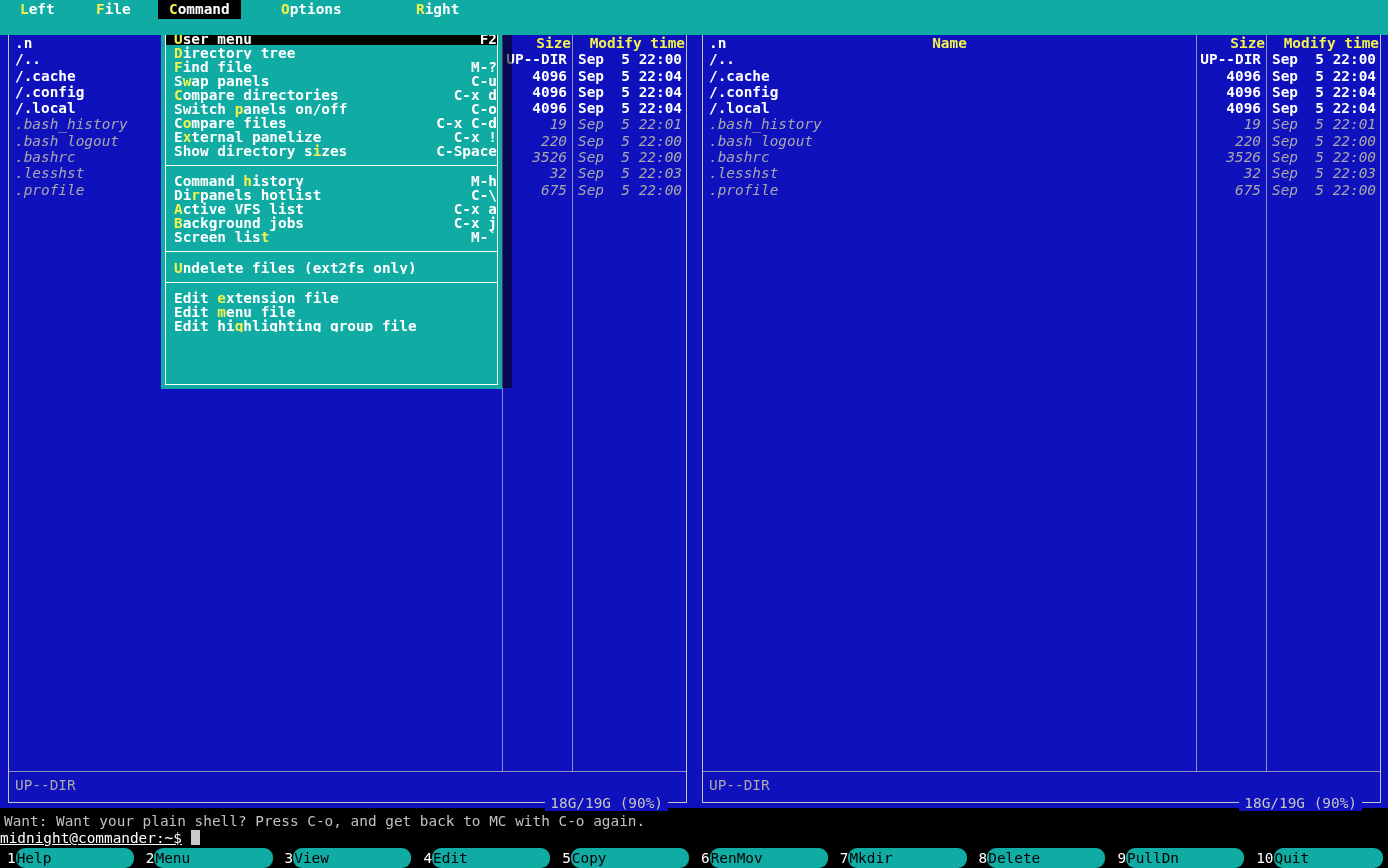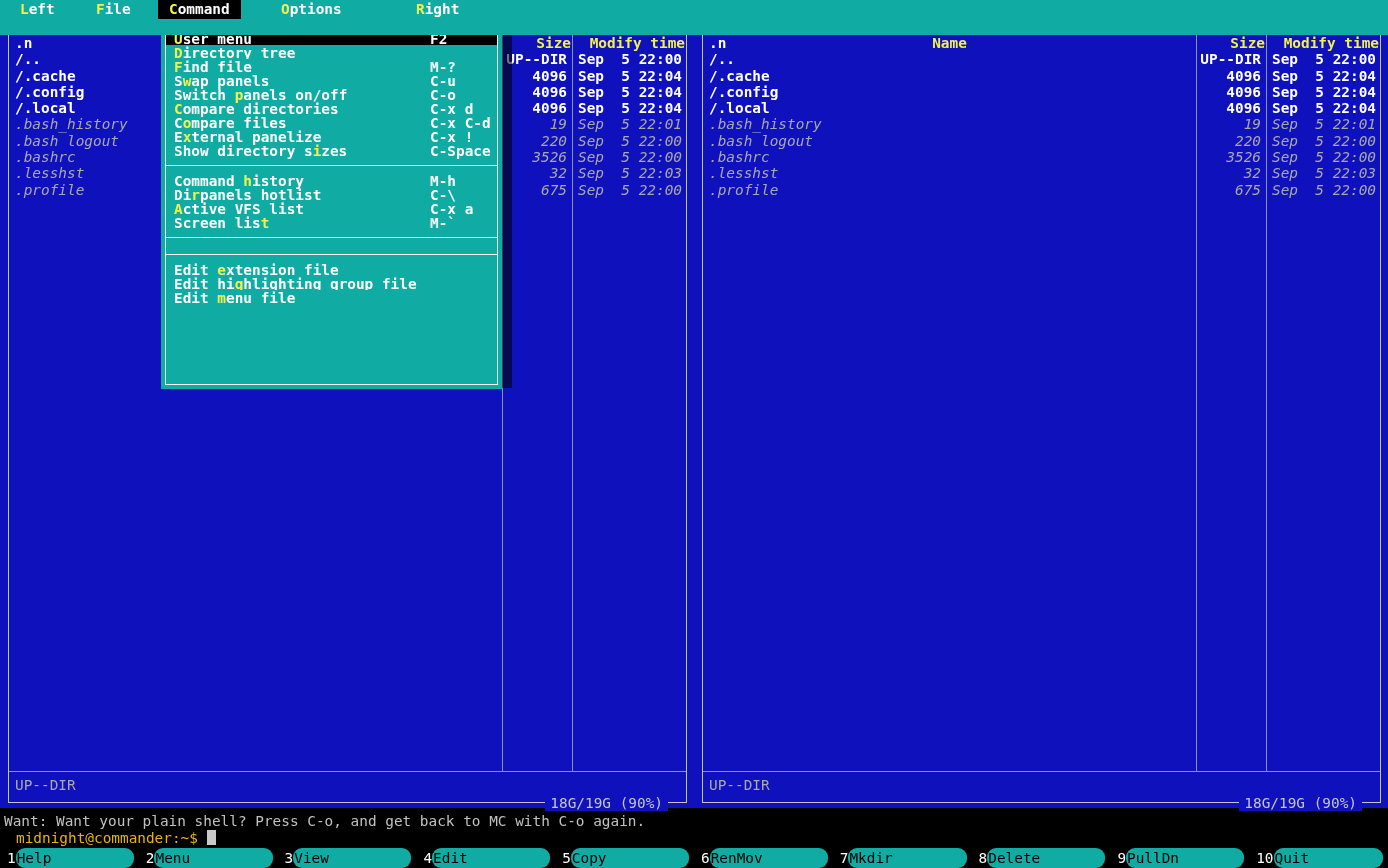--- a/index.html
+++ b/index.html
@@ -52,27 +52,27 @@
   .prow.dir{color:var(--white);}
   .prow.hidden{color:var(--gray);font-weight:normal;font-style:italic;}
 
   
   .shadow{position:absolute;left:502px;top:30px;width:10px;height:358px;background:rgba(0,0,0,.55);z-index:5;}
   .dropdown{position:absolute;left:161px;top:21px;width:341px;height:368px;background:var(--cyan);z-index:10;}
   .dd-inner{position:absolute;inset:4px;border:1px solid #fff;padding-top:5px;}
   .dd-item{display:grid;grid-template-columns:256px 1fr;height:14px;line-height:16.3px;padding-left:8px;color:var(--white);cursor:default;}
   .dd-item.selected{background:#000;}
   .dd-label{white-space:pre;overflow:hidden;}
-  .dd-key{white-space:pre;}
+  .dd-key{white-space:pre;text-align:right;}
   .dd-sep{height:16.3px;position:relative;}
   .dd-sep::after{content:"";position:absolute;left:0;right:0;top:8px;height:1px;background:#fff;}
 
   
   .hint{position:absolute;left:4px;top:813px;color:#c0c0c0;font-weight:normal;white-space:pre;}
-  .promptline{position:absolute;left:16px;top:830px;color:#eab308;font-weight:normal;white-space:pre;}
+  .promptline{position:absolute;left:0;top:830px;color:#ffffff;font-weight:normal;white-space:pre;text-decoration:underline;}
   .cursor{display:inline-block;width:9px;height:15px;background:#c9c9c9;vertical-align:-2px;margin-left:9px;}
 
   
   .fkeys{position:absolute;left:0;bottom:0;width:100%;height:20px;line-height:20px;display:flex;background:#000;font-weight:normal;}
   .fkey{flex:1 1 0;display:flex;min-width:0;cursor:default;}
   .fk-num{color:#fff;padding-left:7px;background:#000;white-space:pre;}
   .fk-label{flex:1;background:var(--cyan);color:#000;margin-right:5px;padding-left:1px;white-space:pre;overflow:hidden;border-radius:9px;}
 </style>
 </head>
 <body>
@@ -228,28 +228,28 @@
         </div>
         <div class="dd-item">
           <span class="dd-label"><span class="hot">F</span><span>ind file</span></span>
           <span class="dd-key">M-?</span>
         </div>
         <div class="dd-item">
           <span class="dd-label"><span>S</span><span class="hot">w</span><span>ap panels</span></span>
           <span class="dd-key">C-u</span>
         </div>
         <div class="dd-item">
+          <span class="dd-label"><span class="hot">C</span><span>ompare directories</span></span>
+          <span class="dd-key">C-x d</span>
+        </div>
+        <div class="dd-item">
           <span class="dd-label"><span>Switch </span><span class="hot">p</span><span>anels on/off</span></span>
           <span class="dd-key">C-o</span>
         </div>
         <div class="dd-item">
-          <span class="dd-label"><span class="hot">C</span><span>ompare directories</span></span>
-          <span class="dd-key">C-x d</span>
-        </div>
-        <div class="dd-item">
           <span class="dd-label"><span>C</span><span class="hot">o</span><span>mpare files</span></span>
           <span class="dd-key">C-x C-d</span>
         </div>
         <div class="dd-item">
           <span class="dd-label"><span>E</span><span class="hot">x</span><span>ternal panelize</span></span>
           <span class="dd-key">C-x !</span>
         </div>
         <div class="dd-item">
           <span class="dd-label"><span>Show directory s</span><span class="hot">i</span><span>zes</span></span>
           <span class="dd-key">C-Space</span>
@@ -261,35 +261,43 @@
         </div>
         <div class="dd-item">
           <span class="dd-label"><span>Di</span><span class="hot">r</span><span>panels hotlist</span></span>
           <span class="dd-key">C-\</span>
         </div>
         <div class="dd-item">
           <span class="dd-label"><span class="hot">A</span><span>ctive VFS list</span></span>
           <span class="dd-key">C-x a</span>
         </div>
         <div class="dd-item">
+          <span class="dd-label"><span class="hot">B</span><span>ackground jobs</span></span>
+          <span class="dd-key">C-x j</span>
+        </div>
+        <div class="dd-item">
           <span class="dd-label"><span>Screen lis</span><span class="hot">t</span></span>
           <span class="dd-key">M-`</span>
         </div>
         <div class="dd-sep"></div>
+        <div class="dd-item">
+          <span class="dd-label"><span class="hot">U</span><span>ndelete files (ext2fs only)</span></span>
+          <span class="dd-key"></span>
+        </div>
         <div class="dd-sep"></div>
         <div class="dd-item">
           <span class="dd-label"><span>Edit </span><span class="hot">e</span><span>xtension file</span></span>
           <span class="dd-key"></span>
         </div>
         <div class="dd-item">
+          <span class="dd-label"><span>Edit </span><span class="hot">m</span><span>enu file</span></span>
+          <span class="dd-key"></span>
+        </div>
+        <div class="dd-item">
           <span class="dd-label"><span>Edit hi</span><span class="hot">g</span><span>hlighting group file</span></span>
-          <span class="dd-key"></span>
-        </div>
-        <div class="dd-item">
-          <span class="dd-label"><span>Edit </span><span class="hot">m</span><span>enu file</span></span>
           <span class="dd-key"></span>
         </div>
       </div>
   </div>
 
   <div class="hint">Want: Want your plain shell? Press C-o, and get back to MC with C-o again.</div>
   <div class="promptline"><span>midnight@commander:~$</span><span class="cursor"></span></div>
 
   <div class="fkeys">
       <div class="fkey">

